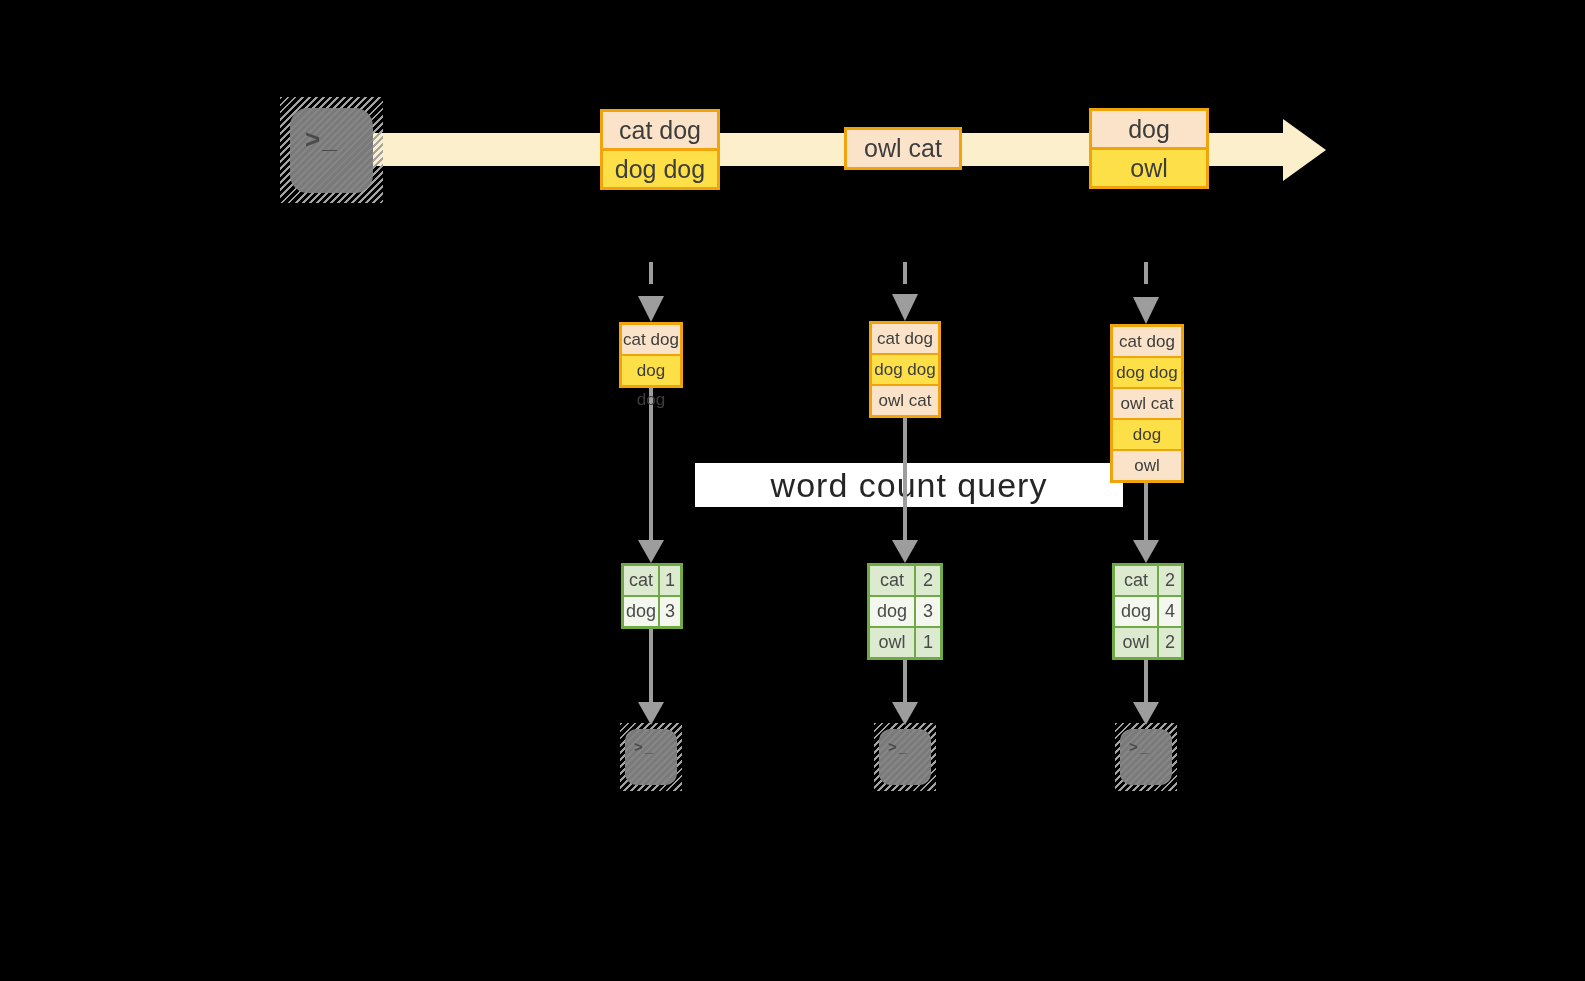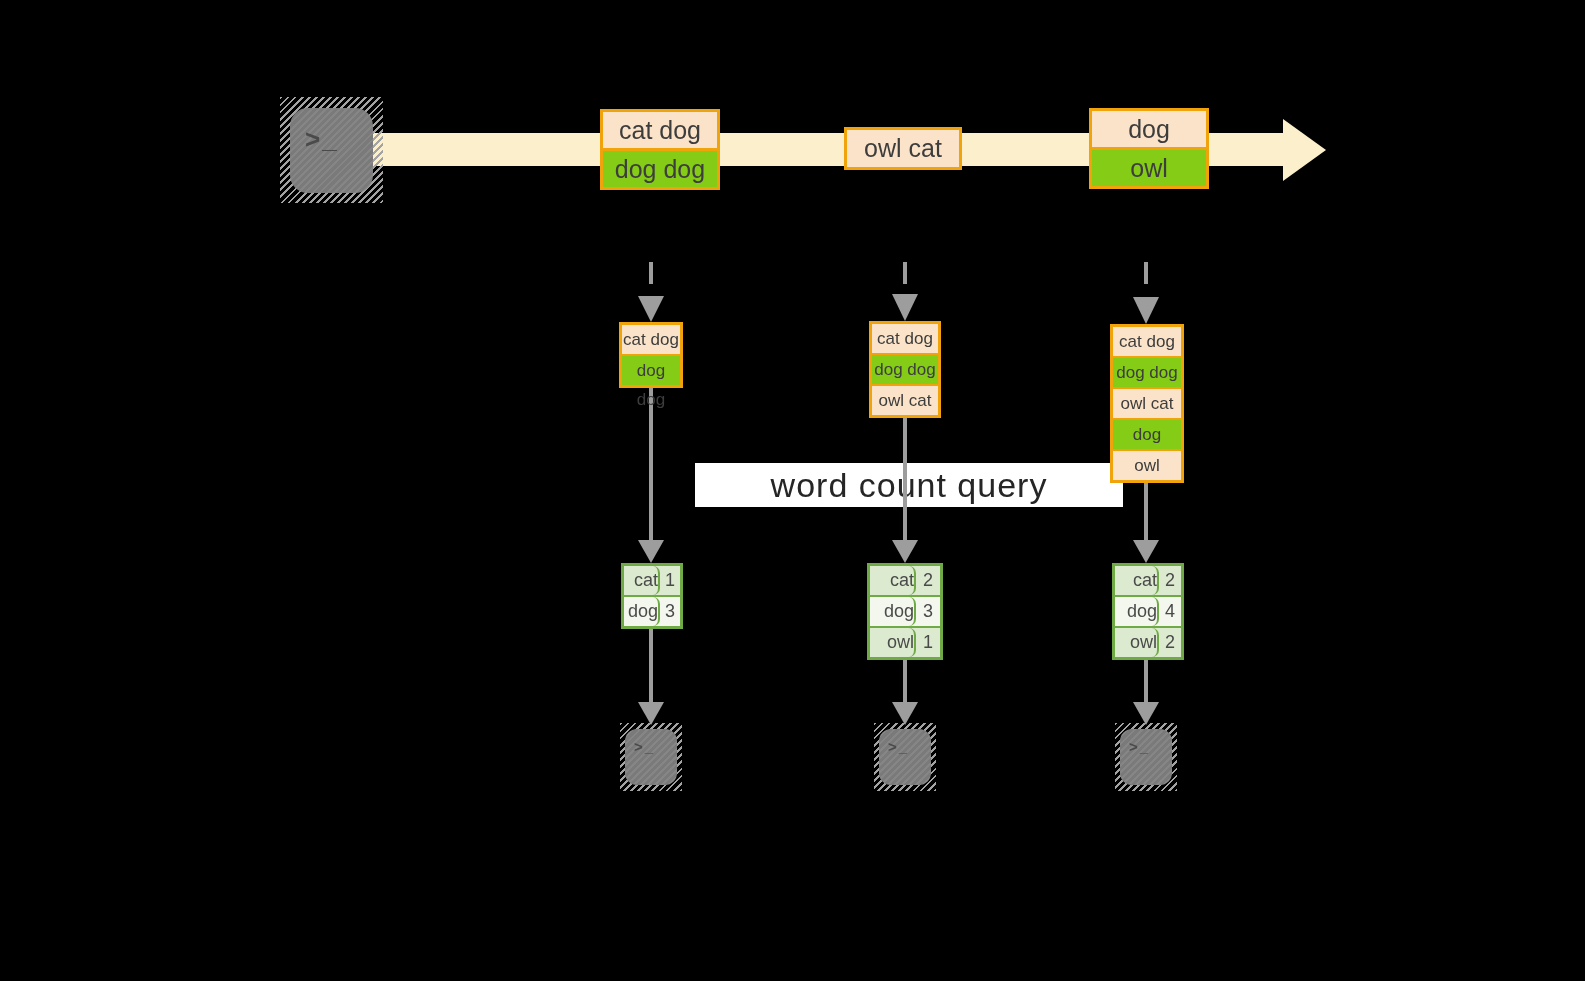--- a/index.html
+++ b/index.html
@@ -15,38 +15,38 @@
   .term{position:absolute;z-index:4;
     background:repeating-linear-gradient(135deg,#a3a3a3 0 2px,rgba(0,0,0,0) 2px 5px);}
   .term-inner{position:absolute;background:#7f7f7f;
     background-image:repeating-linear-gradient(135deg,rgba(255,255,255,0.05) 0 2px,rgba(0,0,0,0.04) 2px 5px);}
   .glyph{display:block;font-weight:700;color:#4a4a4a;letter-spacing:2px;}
   
   .ebox{position:absolute;border:3px solid #f0a30a;box-sizing:border-box;z-index:4;}
   .erow{height:36px;line-height:36px;text-align:center;font-size:25px;color:#3d3d3d;}
   .erow + .erow{border-top:3px solid #f0a30a;}
   .fill-a{background:#fae3c8;}
-  .fill-b{background:#84cc16;}
+  .fill-b{background:#fde047;}
   
   .bbox{position:absolute;border:3px solid #f0a30a;box-sizing:border-box;z-index:4;}
   .brow{height:29px;line-height:29px;text-align:center;font-size:17px;color:#3d3d3d;}
   .brow + .brow{border-top:2px solid #f0a30a;}
   
   .qband{position:absolute;left:695px;top:463px;width:428px;height:44px;background:#ffffff;z-index:2;
     text-align:center;line-height:44px;font-size:34px;color:#262626;letter-spacing:1px;}
   
   .vline{position:absolute;width:4px;background:#9d9d9d;z-index:3;}
   .vdash{position:absolute;width:4px;height:22px;background:#9d9d9d;z-index:3;}
   .ahead{position:absolute;width:0;height:0;z-index:3;
     border-left:13px solid transparent;border-right:13px solid transparent;border-top:25px solid #9d9d9d;}
   
   .ctable{position:absolute;border:3px solid #6faa46;box-sizing:border-box;background:#fff;z-index:4;}
   .crow{display:flex;height:29px;line-height:29px;font-size:18px;color:#4a4a4a;}
   .crow + .crow{border-top:2px solid #6faa46;}
-  .cword{text-align:right;border-right:2px solid #6faa46;border-radius:7px;}
+  .cword{text-align:center;border-right:2px solid #6faa46;}
   .cnum{flex:1;text-align:center;}
   .ga{background:#dcead0;}
   .gb{background:#f3f7ee;}
 </style>
 </head>
 <body>
 
 <div class="canvas">
 
   <div class="band"></div>

